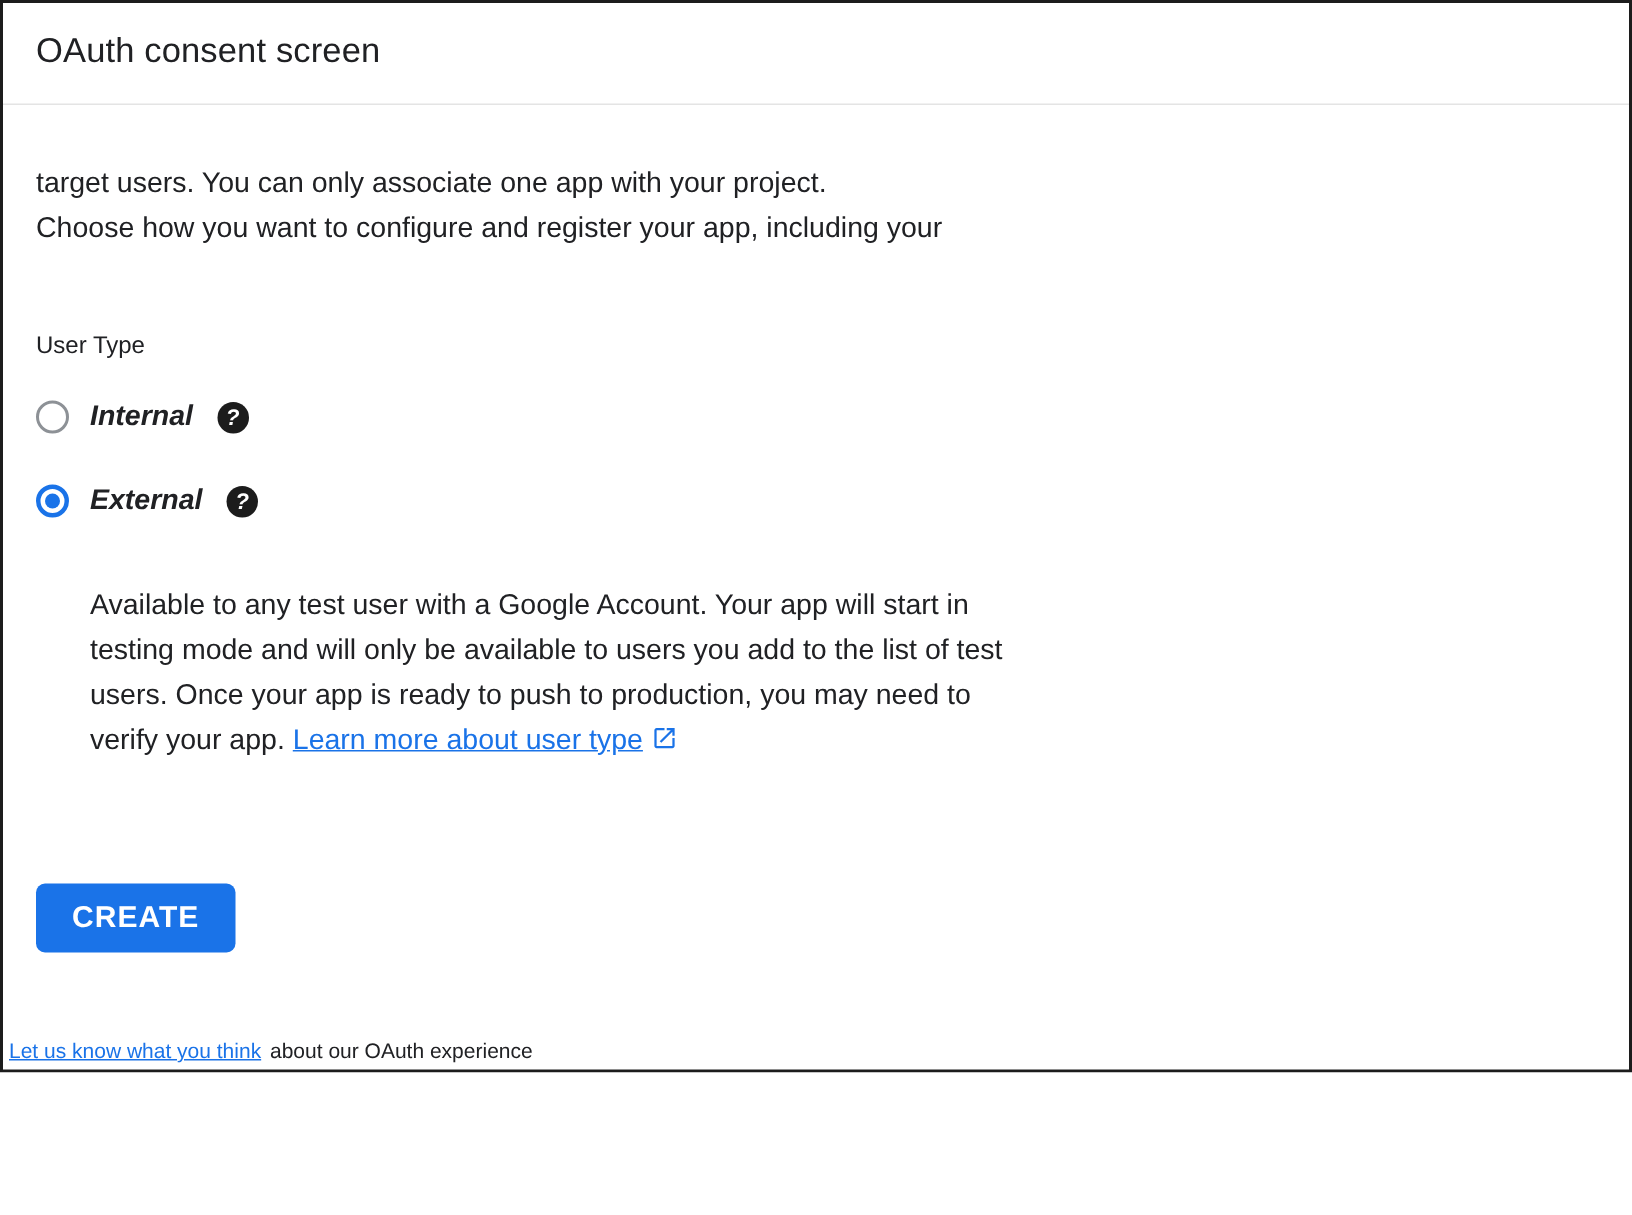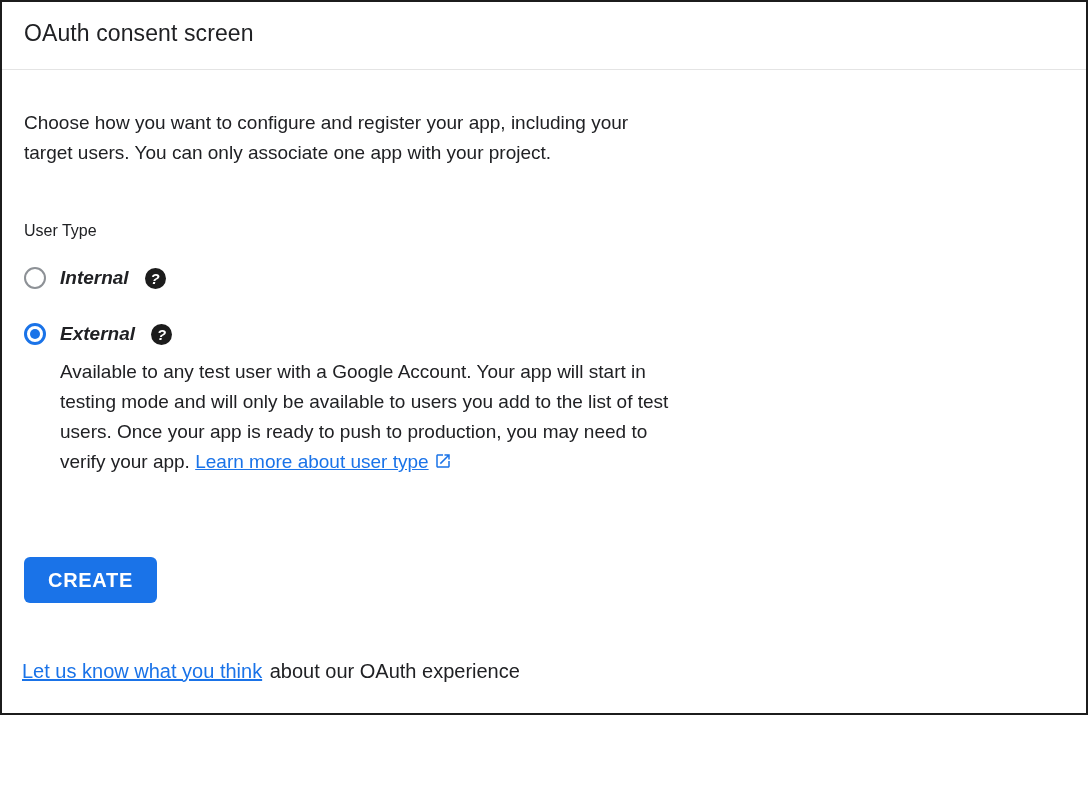--- a/index.html
+++ b/index.html
@@ -102,21 +102,21 @@
     cursor: pointer;
     user-select: none;
   }
 
   .option-desc {
     margin: 34px 0 0 36px;
     font-size: 19px;
     line-height: 30px;
     color: #202124;
   }
-  .option-desc.external { margin-top: 12px; }
+  .option-desc.external { margin-top: 44px; }
 
   a.link {
     color: #1a73e8;
     text-decoration: underline;
     cursor: pointer;
   }
   .ext-icon {
     width: 18px;
     height: 18px;
     margin-left: 5px;
@@ -135,22 +135,22 @@
     padding: 0 24px;
     font-family: "Liberation Sans", sans-serif;
     font-size: 20px;
     font-weight: 700;
     letter-spacing: 0.7px;
     cursor: pointer;
   }
 
   .footer {
     margin: 57px 0 0 0;
-    padding: 0 20px;
-    font-size: 20px;
+    padding: 0 4px;
+    font-size: 14px;
     color: #202124;
   }
   a.footer-link {
     color: #1a73e8;
     text-decoration: underline;
     cursor: pointer;
     padding-right: 2px;
   }
 </style>
 </head>
@@ -159,22 +159,22 @@
 <div class="window">
 
   <div class="header">
     <h1 class="page-title">OAuth consent screen</h1>
   </div>
   <div class="divider"></div>
 
   <div class="content">
 
     <p class="intro">
+      <span class="block-line">target users. You can only associate one app with your project.</span>
       <span class="block-line">Choose how you want to configure and register your app, including your</span>
-      <span class="block-line">target users. You can only associate one app with your project.</span>
     </p>
 
     <h2 class="section-heading">User Type</h2>
 
     
     <div class="option">
       <div class="option-row first">
         <span class="radio"></span>
         <span class="option-label">Internal</span>
         <span class="help">

